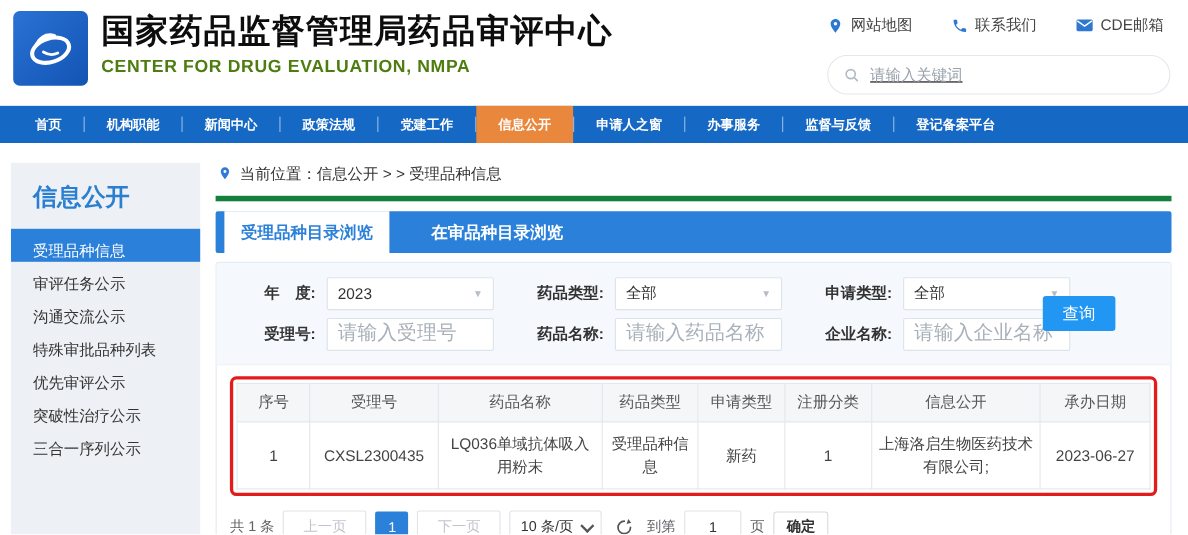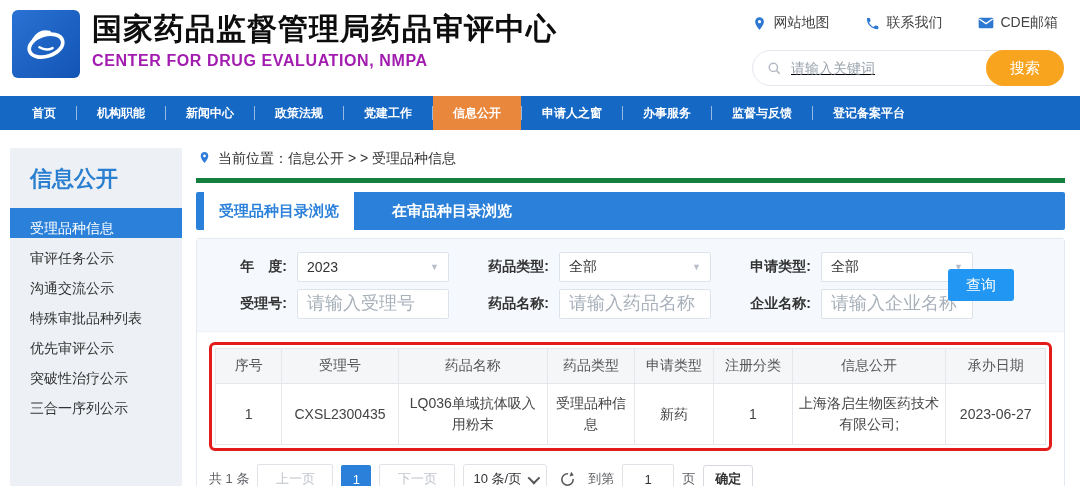--- a/index.html
+++ b/index.html
@@ -5,21 +5,21 @@
   html,body{margin:0;padding:0;background:#fff;}
   body{font-family:"Liberation Sans","DejaVu Sans",sans-serif;}
   .page{width:1080px;height:486px;overflow:hidden;position:relative;background:#fff;}
 
   
   .top{height:96px;position:relative;background:#fff;}
   .logo{position:absolute;left:12px;top:10px;width:68px;height:68px;border-radius:6px;
         background:linear-gradient(135deg,#2a72d4,#1254b4);display:flex;align-items:center;justify-content:center;}
   .brand{position:absolute;left:92px;top:12px;}
   .brand-title{font-size:30px;font-weight:bold;color:#0d0d0d;letter-spacing:1px;line-height:1.1;}
-  .brand-sub{font-size:16px;font-weight:bold;color:#a21caf;letter-spacing:.6px;margin-top:7px;}
+  .brand-sub{font-size:16px;font-weight:bold;color:#4d7c0f;letter-spacing:.6px;margin-top:7px;}
   .top-links{position:absolute;right:22px;top:14px;display:flex;gap:36px;align-items:center;font-size:14px;color:#444;}
   .top-link{display:flex;align-items:center;gap:6px;cursor:pointer;}
   .search-wrap{position:absolute;right:16px;top:50px;width:312px;height:36px;text-decoration:underline;}
   .search-box{width:100%;height:36px;border:1px solid #e3e7ee;border-radius:18px;display:flex;align-items:center;
               padding-left:14px;box-sizing:border-box;background:#fff;}
   .search-box input{border:none;outline:none;flex:1;font-size:14px;color:#666;background:transparent;font-family:inherit;}
   .search-box input::placeholder{color:#9aa3ad;}
   .search-btn{position:absolute;right:0;top:0;width:78px;height:36px;border-radius:18px;background:#f9a41f;
               color:#fff;font-size:15px;border:none;cursor:pointer;font-family:inherit;}
 
@@ -119,21 +119,20 @@
     </div>
 
     <div class="search-wrap">
       <div class="search-box">
         <svg width="15" height="15" viewBox="0 0 20 20" style="margin-right:7px;">
           <circle cx="8.5" cy="8.5" r="5.5" fill="none" stroke="#b3bac4" stroke-width="2"></circle>
           <line x1="12.8" y1="12.8" x2="17" y2="17" stroke="#b3bac4" stroke-width="2"></line>
         </svg>
         <input type="text" placeholder="请输入关键词" style="">
       </div>
-      <button class="search-btn">搜索</button>
     </div>
   </div>
 
   <div class="nav">
     <div class="nav-item">首页</div>
     <div class="nav-sep"></div>
     <div class="nav-item">机构职能</div>
     <div class="nav-sep"></div>
     <div class="nav-item">新闻中心</div>
     <div class="nav-sep"></div>

